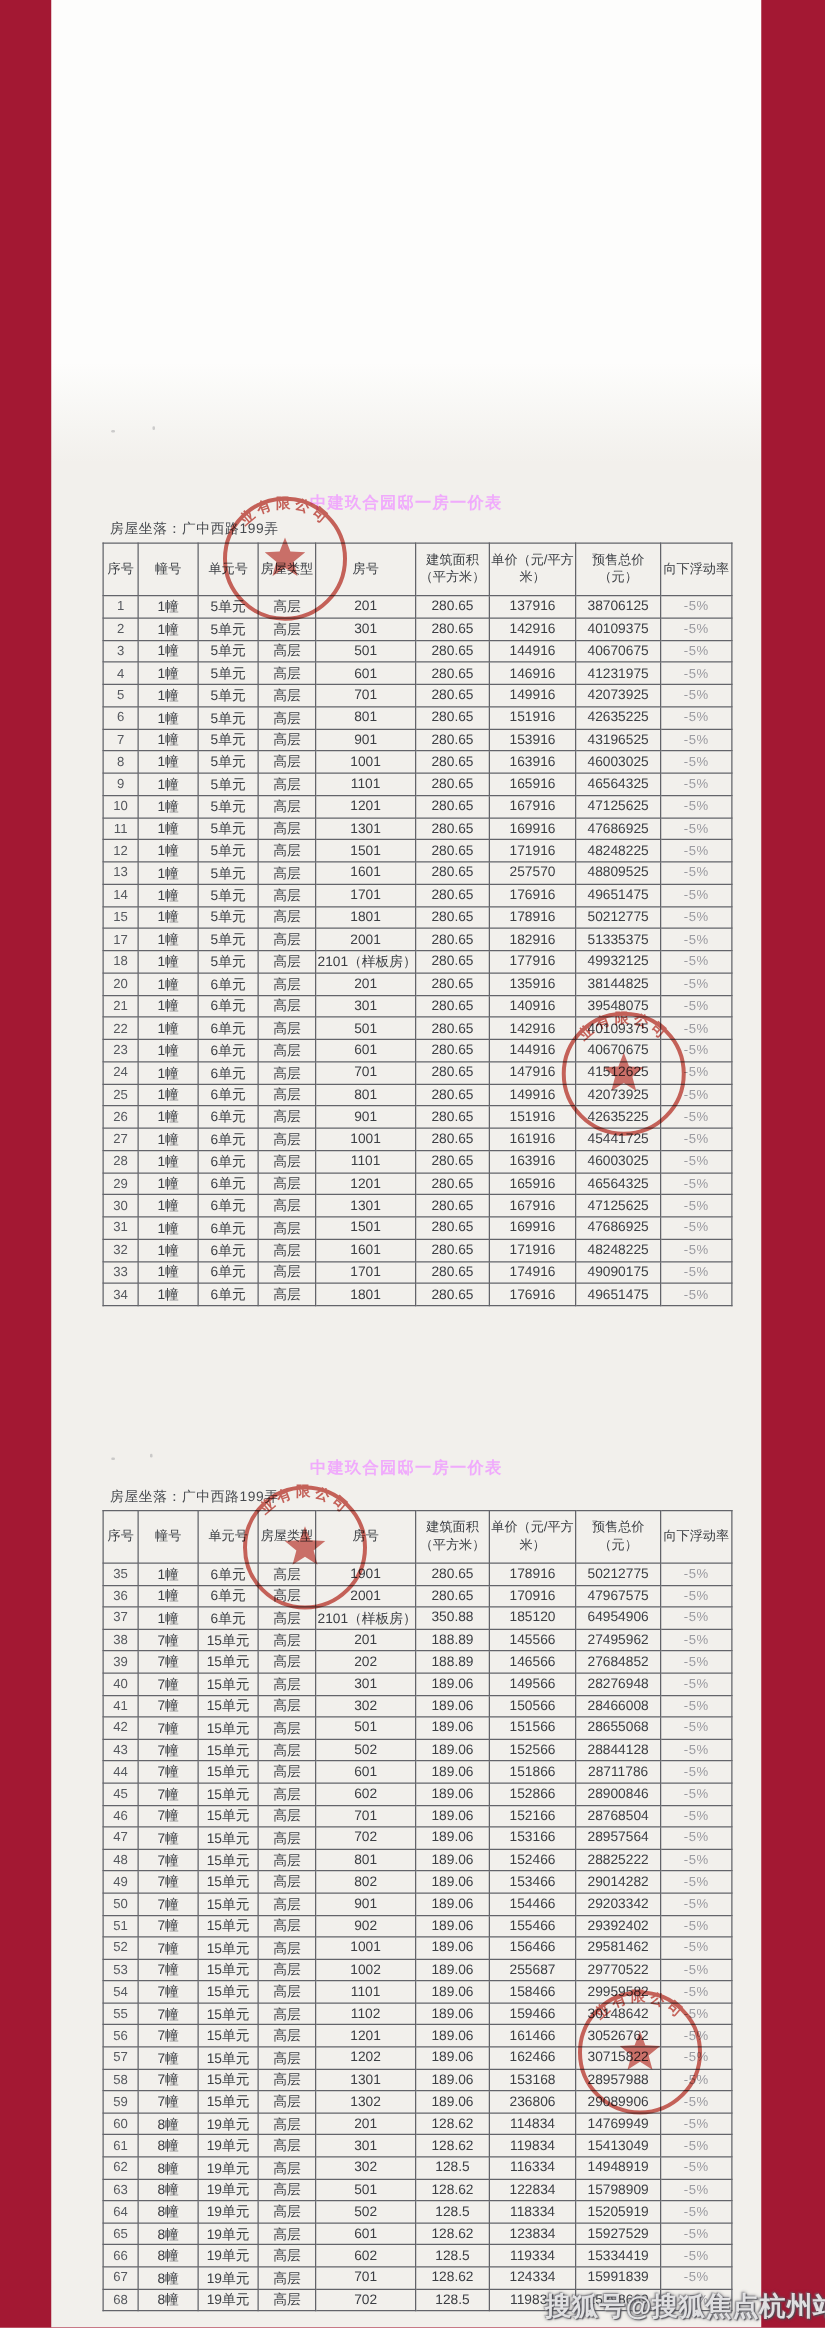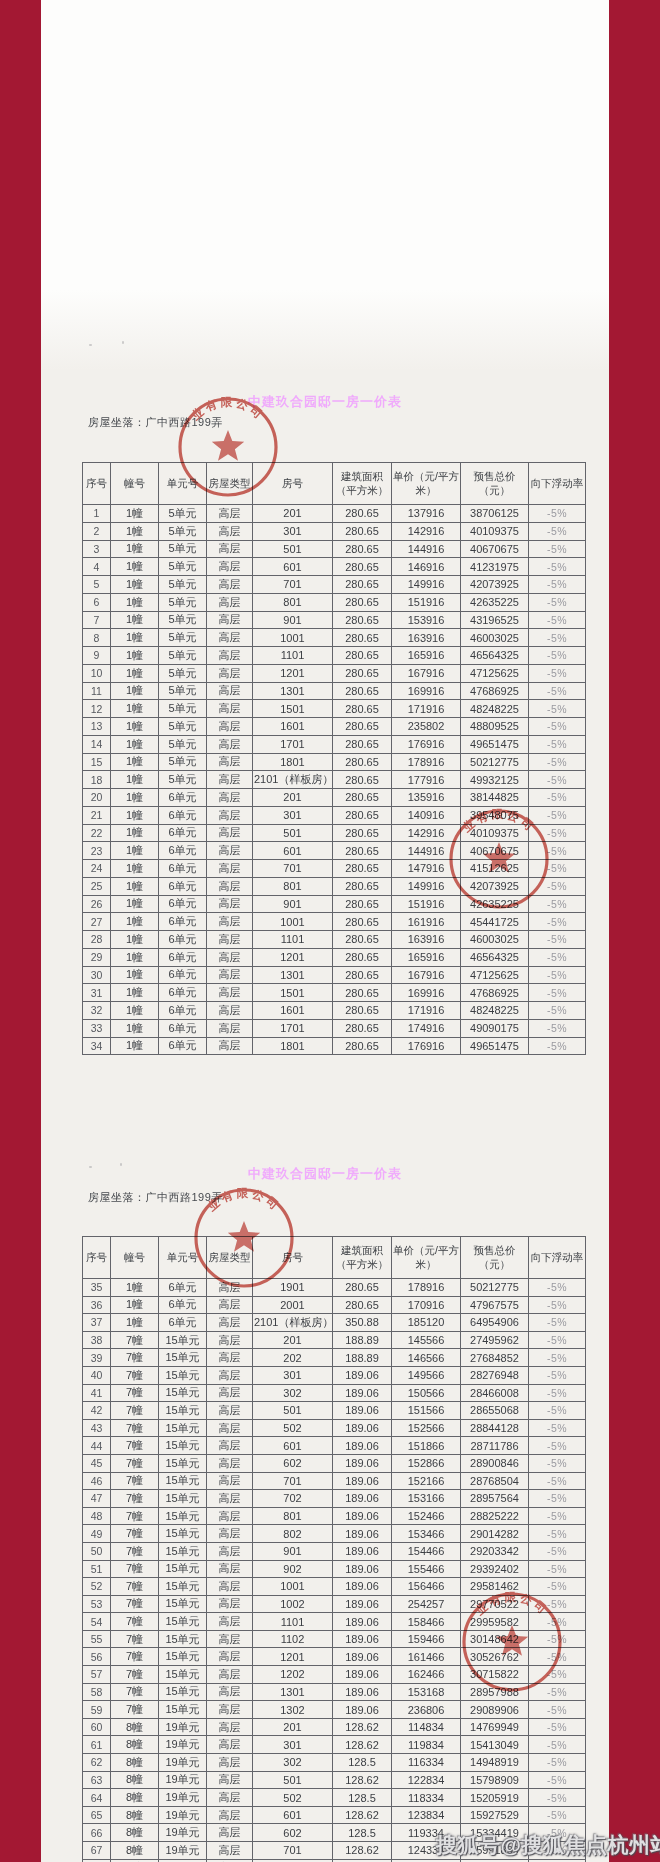--- a/index.html
+++ b/index.html
@@ -18,21 +18,21 @@
   }
   #title1{top:393px}
   #title2{top:1165px}
   .addr{
     position:absolute;left:88px;font-size:11px;color:#474a4f;letter-spacing:.5px;
   }
   #addr1{top:415px}
   #addr2{top:1190px}
   table.pricetable{
     position:absolute;left:82px;width:503px;
-    border-collapse:collapse;table-layout:fixed;background:transparent;margin-top:28px;
+    border-collapse:collapse;table-layout:fixed;background:transparent;
   }
   #table1{top:434px}
   #table2{top:1208px}
   .pricetable th,.pricetable td{
     border:1px solid #63646a;text-align:center;overflow:hidden;
   }
   .pricetable thead tr{height:42px}
   .pricetable th{
     font-size:10.5px;font-weight:normal;color:#3d4045;
     padding:1px 1px;line-height:1.25;word-break:break-all;white-space:normal;
@@ -232,21 +232,21 @@
         <td class="c7">48248225</td>
         <td class="c8">-5%</td>
       </tr>
       <tr>
         <td class="c0">13</td>
         <td class="c1">1幢</td>
         <td class="c2">5单元</td>
         <td class="c3">高层</td>
         <td class="c4">1601</td>
         <td class="c5">280.65</td>
-        <td class="c6">235802</td>
+        <td class="c6">257570</td>
         <td class="c7">48809525</td>
         <td class="c8">-5%</td>
       </tr>
       <tr>
         <td class="c0">14</td>
         <td class="c1">1幢</td>
         <td class="c2">5单元</td>
         <td class="c3">高层</td>
         <td class="c4">1701</td>
         <td class="c5">280.65</td>
@@ -256,20 +256,31 @@
       </tr>
       <tr>
         <td class="c0">15</td>
         <td class="c1">1幢</td>
         <td class="c2">5单元</td>
         <td class="c3">高层</td>
         <td class="c4">1801</td>
         <td class="c5">280.65</td>
         <td class="c6">178916</td>
         <td class="c7">50212775</td>
+        <td class="c8">-5%</td>
+      </tr>
+      <tr>
+        <td class="c0">17</td>
+        <td class="c1">1幢</td>
+        <td class="c2">5单元</td>
+        <td class="c3">高层</td>
+        <td class="c4">2001</td>
+        <td class="c5">280.65</td>
+        <td class="c6">182916</td>
+        <td class="c7">51335375</td>
         <td class="c8">-5%</td>
       </tr>
       <tr>
         <td class="c0">18</td>
         <td class="c1">1幢</td>
         <td class="c2">5单元</td>
         <td class="c3">高层</td>
         <td class="c4">2101（样板房）</td>
         <td class="c5">280.65</td>
         <td class="c6">177916</td>
@@ -670,21 +681,21 @@
         <td class="c7">29581462</td>
         <td class="c8">-5%</td>
       </tr>
       <tr>
         <td class="c0">53</td>
         <td class="c1">7幢</td>
         <td class="c2">15单元</td>
         <td class="c3">高层</td>
         <td class="c4">1002</td>
         <td class="c5">189.06</td>
-        <td class="c6">254257</td>
+        <td class="c6">255687</td>
         <td class="c7">29770522</td>
         <td class="c8">-5%</td>
       </tr>
       <tr>
         <td class="c0">54</td>
         <td class="c1">7幢</td>
         <td class="c2">15单元</td>
         <td class="c3">高层</td>
         <td class="c4">1101</td>
         <td class="c5">189.06</td>

